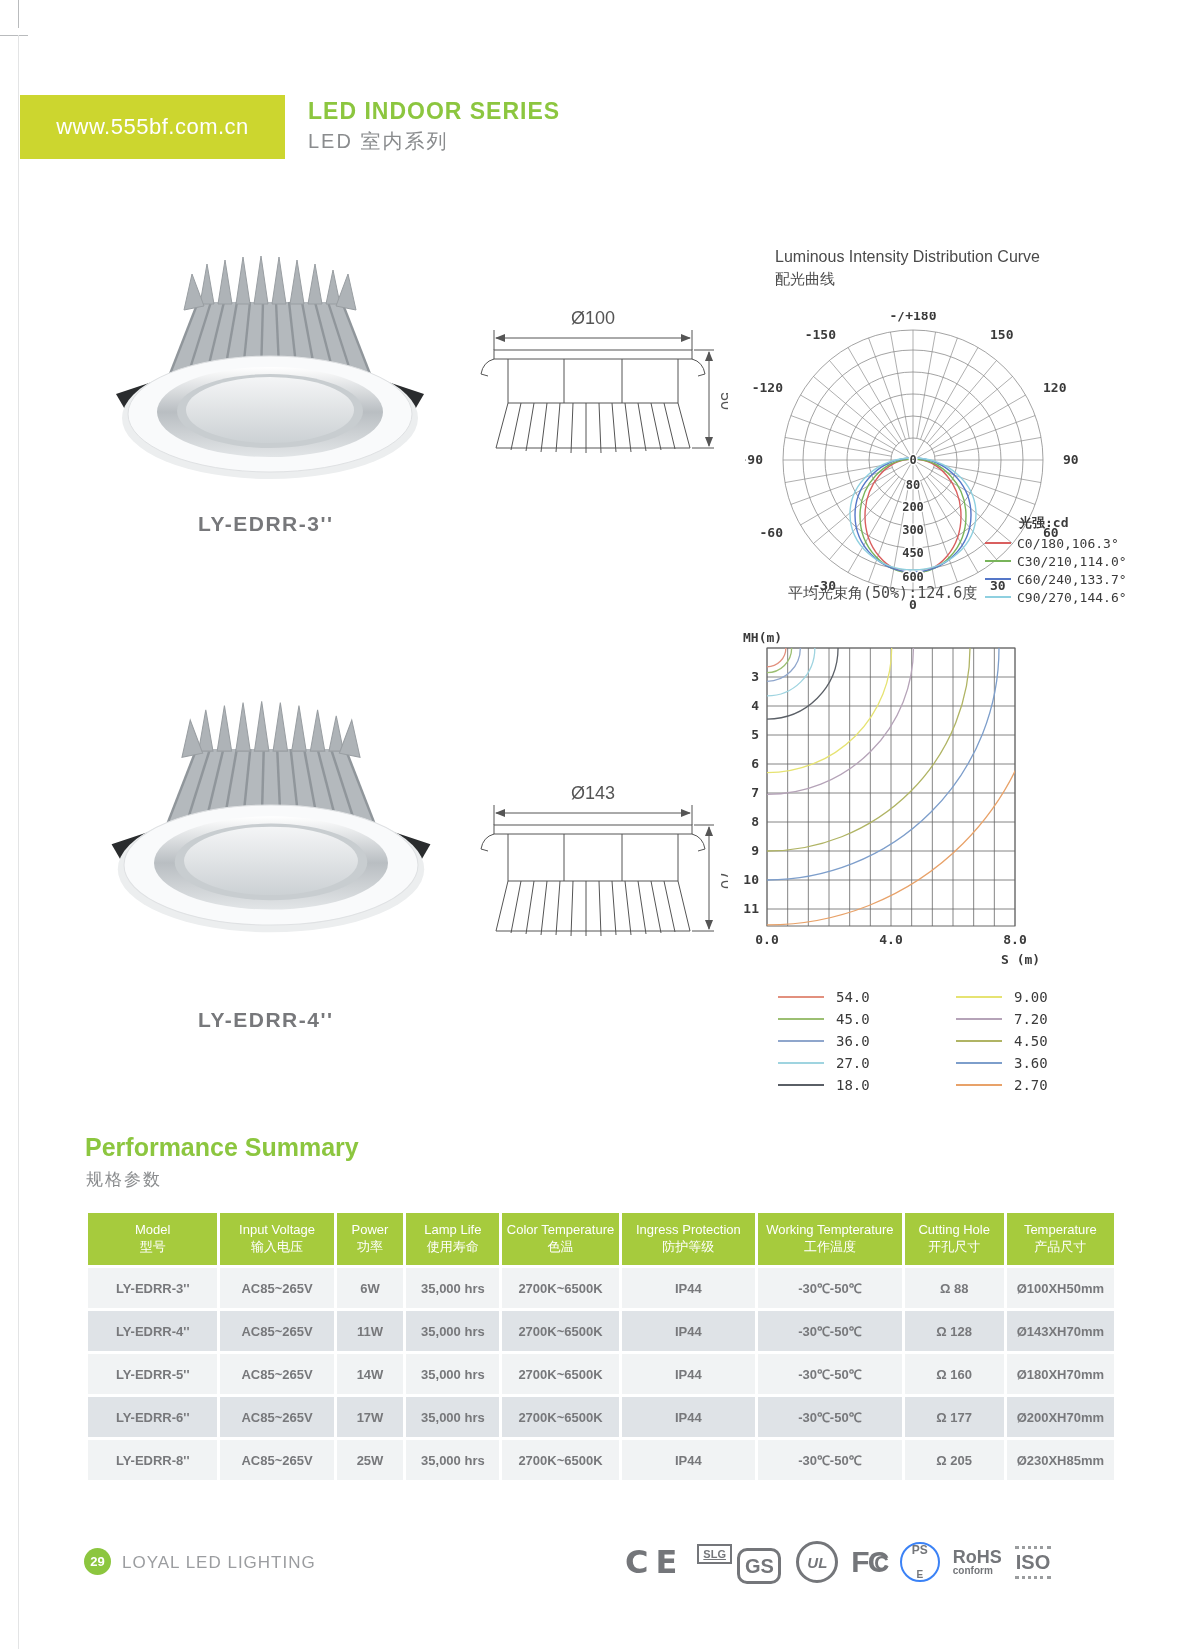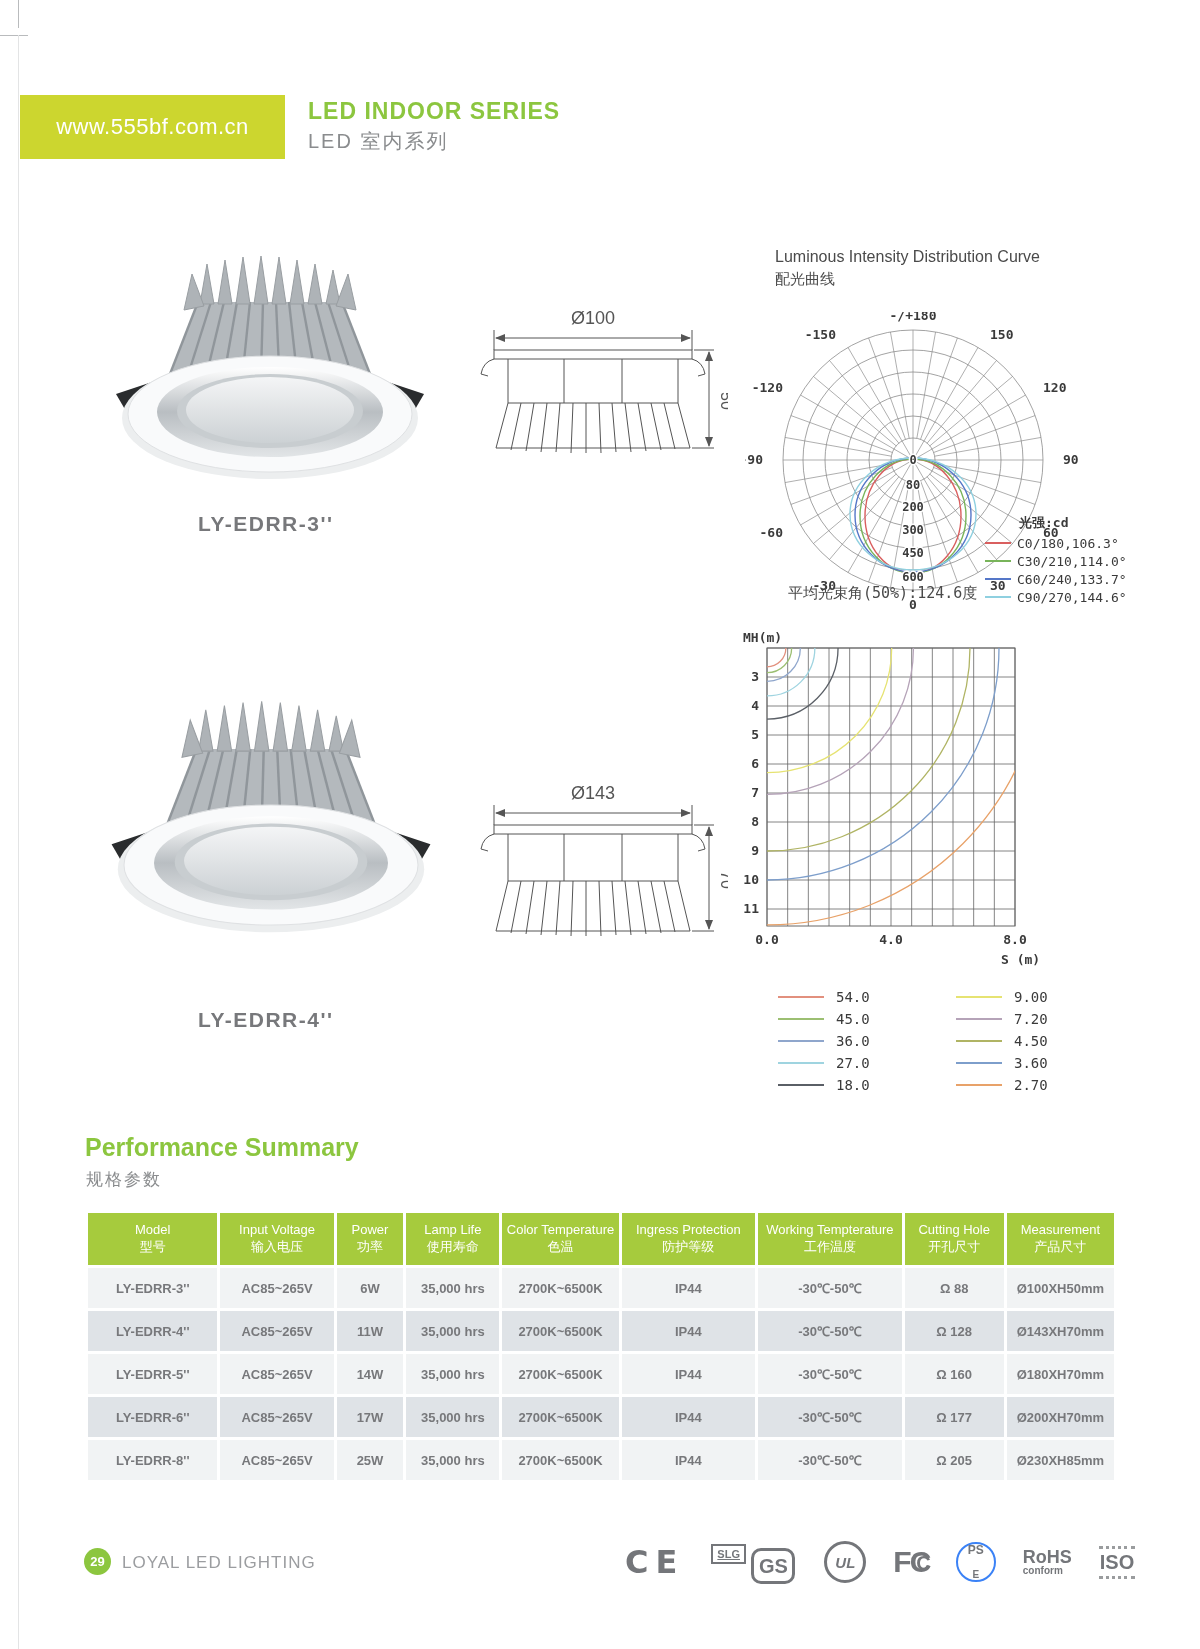--- a/index.html
+++ b/index.html
@@ -60,21 +60,21 @@
                   vertical-align:middle; height:40px; }
   tr.r-odd td { background:#f1f3f4; }
   tr.r-even td { background:#dfe3e7; }
 
   
   .page-circle { position:absolute; left:84px; top:1548px; width:27px; height:27px; border-radius:50%;
                  background:#8cc63f; color:#ffffff; font-size:13px; font-weight:bold;
                  display:flex; align-items:center; justify-content:center; }
   .company { position:absolute; left:122px; top:1553px; font-size:17px; color:#9b9da0; letter-spacing:1px; }
   .certs { position:absolute; left:625px; top:1532px; width:520px; height:60px;
-           display:flex; align-items:center; gap:27px; color:#74767a; }
+           display:flex; align-items:center; gap:13px; color:#74767a; }
   .ce-mark { font-size:32px; font-weight:bold; letter-spacing:7px; font-family:"DejaVu Sans", sans-serif; }
   .slg-gs { position:relative; width:86px; height:44px; }
   .slg-box { position:absolute; left:0; top:4px; border:2px solid #74767a; font-size:11px; font-weight:bold;
              padding:2px 4px; text-decoration:underline; }
   .gs-box { position:absolute; left:40px; top:8px; width:44px; height:36px; border:3px solid #74767a;
             border-radius:10px; background:#fff; display:flex; align-items:center; justify-content:center;
             font-size:20px; font-weight:bold; }
   .ul-mark { width:42px; height:42px; border:3px solid #74767a; border-radius:50%;
              display:flex; align-items:center; justify-content:center;
              font-size:15px; font-weight:bold; font-style:italic; }
@@ -539,21 +539,21 @@
           </th>
         <th>
             <div>Working Tempterature</div>
             <div>工作温度</div>
           </th>
         <th>
             <div>Cutting Hole</div>
             <div>开孔尺寸</div>
           </th>
         <th>
-            <div>Measurement</div>
+            <div>Temperature</div>
             <div>产品尺寸</div>
           </th>
       </tr>
     </thead>
     <tbody>
       <tr class="r-odd">
         <td>LY-EDRR-3''</td>
           <td>AC85~265V</td>
         <td>6W</td>
           <td>35,000 hrs</td>

